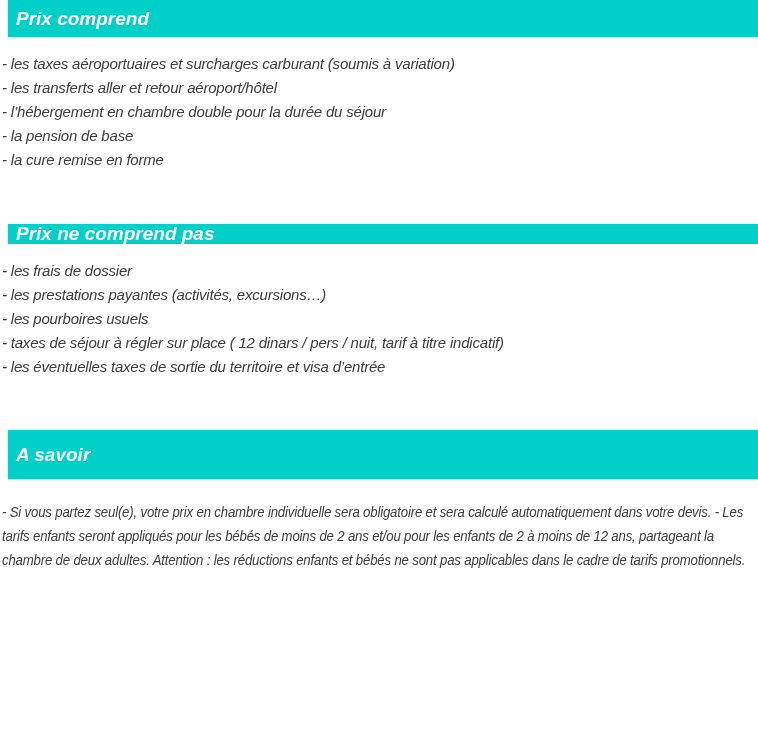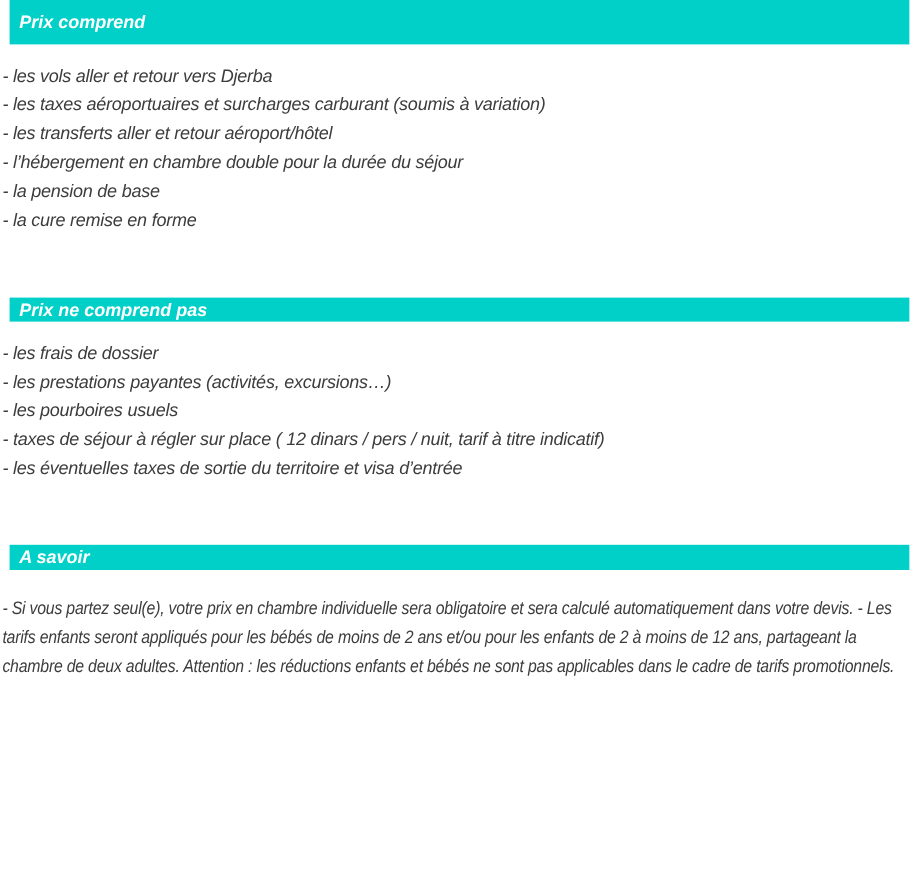--- a/index.html
+++ b/index.html
@@ -14,29 +14,29 @@
     font-family: "Liberation Sans", "DejaVu Sans", sans-serif;
     font-style: italic;
     color: #3d3d3d;
   }
   .band {
     margin-left: 8px;
     background: var(--accent, #00d0c7);
     color: #ffffff;
     font-weight: bold;
     font-style: italic;
-    font-size: 15px;
+    font-size: 19px;
     display: flex;
     align-items: center;
     padding-left: 8px;
     box-sizing: border-box;
   }
   .band-1 { height: 37px; }
   .band-2 { height: 20px; margin-top: 52px; }
-  .band-3 { height: 21px; margin-top: 51px; }
+  .band-3 { height: 49px; margin-top: 51px; }
   .item-list {
     margin: 15px 0 0 2px;
     font-size: 15px;
     line-height: 24px;
     letter-spacing: -0.2px;
   }
   .item-list-2 { }
   .item-list div { height: 24px; }
   .notes {
     margin: 21px 0 0 2px;
@@ -50,21 +50,20 @@
 </style>
 </head>
 <body>
 
 <div>
 
   <div class="band band-1">
     <span>Prix comprend</span>
   </div>
   <div class="item-list">
-    <div>- les vols aller et retour vers Djerba</div>
     <div>- les taxes aéroportuaires et surcharges carburant (soumis à variation)</div>
     <div>- les transferts aller et retour aéroport/hôtel</div>
     <div>- l’hébergement en chambre double pour la durée du séjour</div>
     <div>- la pension de base</div>
     <div>- la cure remise en forme</div>
   </div>
 
   <div class="band band-2">
     <span>Prix ne comprend pas</span>
   </div>

